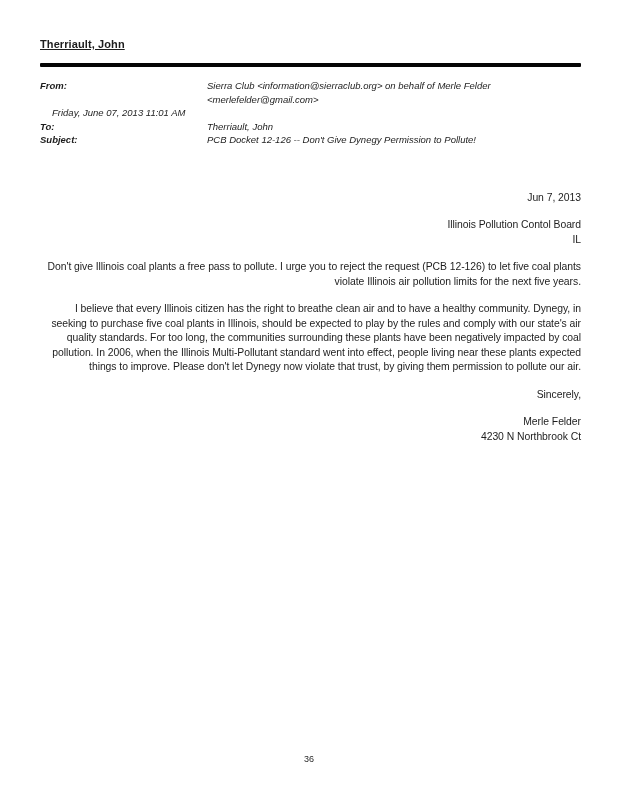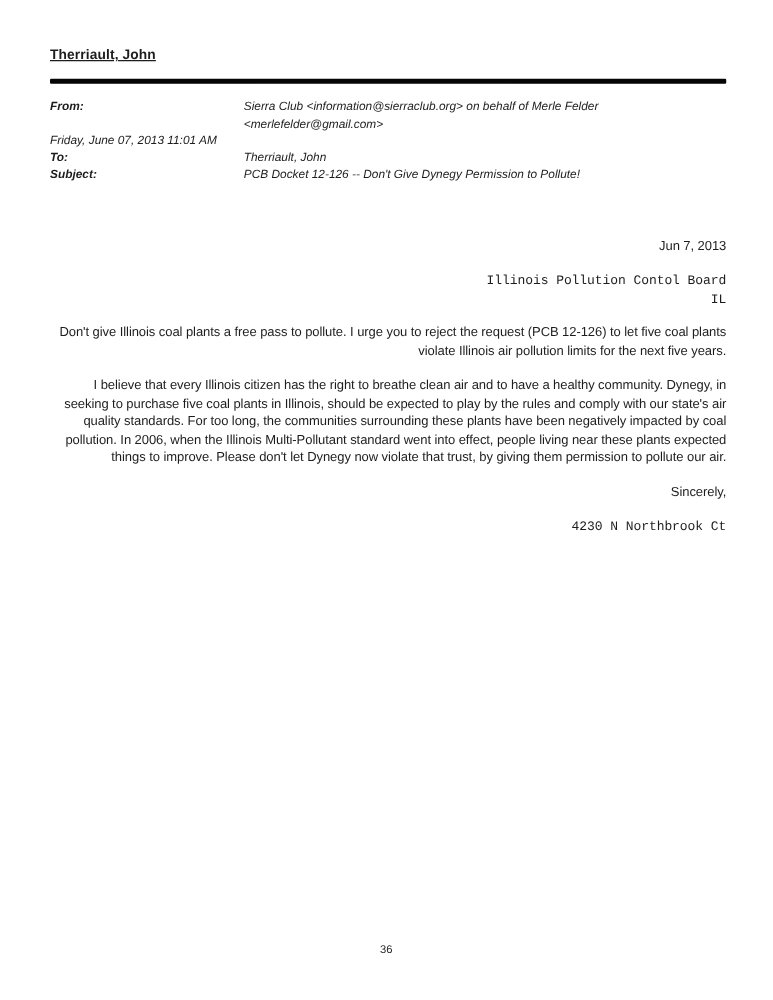--- a/index.html
+++ b/index.html
@@ -44,34 +44,34 @@
     align-items: flex-start;
     font-style: italic;
   }
   .meta-label {
     width: 155px;
     flex-shrink: 0;
     font-weight: bold;
   }
   .meta-value {
     white-space: pre-line;
+    margin-left: 12px;
   }
   .letter {
     margin-top: 44px;
     font-size: 10.4px;
     line-height: 14.5px;
     letter-spacing: -0.05px;
     text-align: right;
   }
   .letter p {
     margin: 0 0 13px 0;
   }
   .line {
     display: block;
-    font-family: Liberation Mono, monospace;
   }
   .page-number {
     position: absolute;
     left: 0;
     right: 0;
     bottom: 36px;
     text-align: center;
     font-size: 9px;
     color: #2a2a2a;
   }
@@ -108,19 +108,20 @@
   <div class="letter">
     <p>Jun 7, 2013</p>
     <p>
       <span class="line">Illinois Pollution Contol Board</span>
       <span class="line">IL</span>
     </p>
     <p>Don't give Illinois coal plants a free pass to pollute. I urge you to reject the request (PCB 12-126) to let five coal plants violate Illinois air pollution limits for the next five years.</p>
     <p>I believe that every Illinois citizen has the right to breathe clean air and to have a healthy community. Dynegy, in seeking to purchase five coal plants in Illinois, should be expected to play by the rules and comply with our state's air quality standards. For too long, the communities surrounding these plants have been negatively impacted by coal pollution. In 2006, when the Illinois Multi-Pollutant standard went into effect, people living near these plants expected things to improve. Please don't let Dynegy now violate that trust, by giving them permission to pollute our air.</p>
     <p>Sincerely,</p>
     <p>
+      <span class="line">Merle Felder</span>
       <span class="line">4230 N Northbrook Ct</span>
     </p>
   </div>
 
   <div class="page-number">36</div>
 
 </div>
 
 </body></html>

